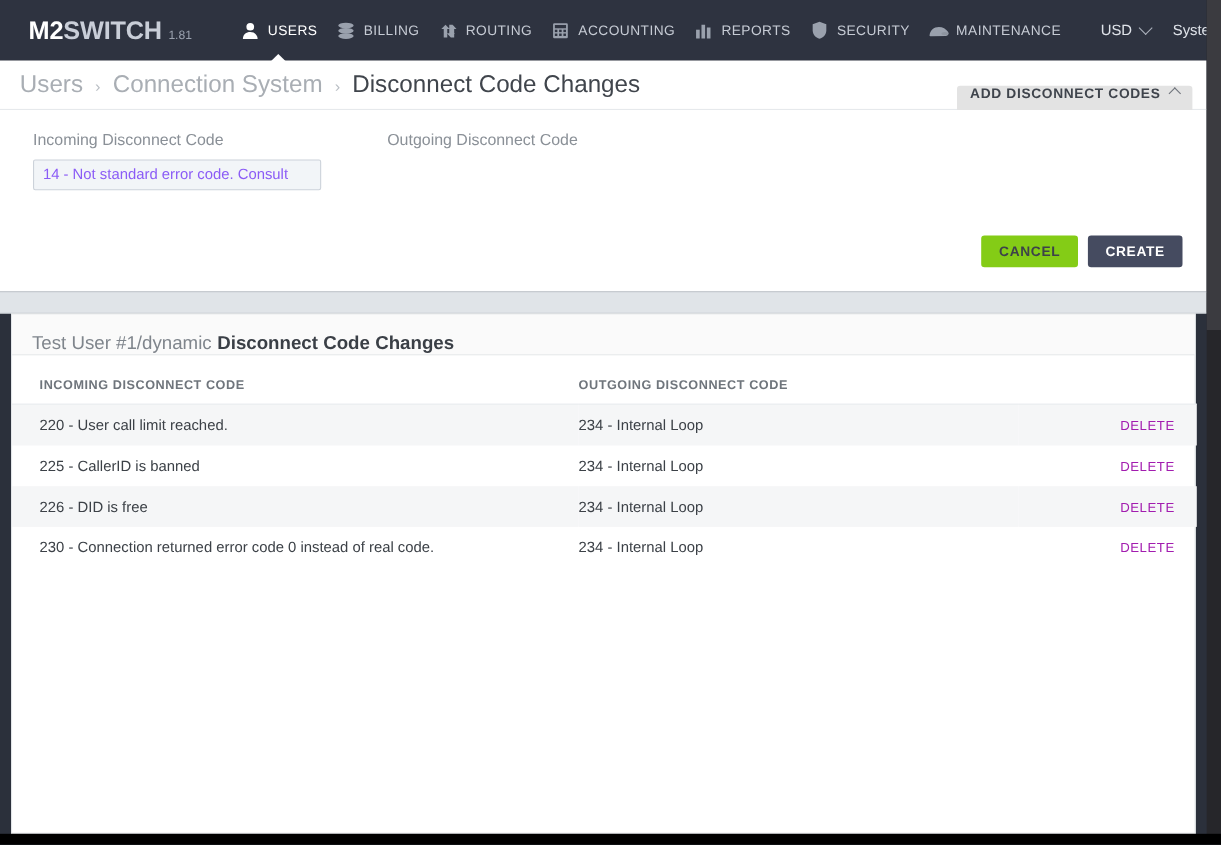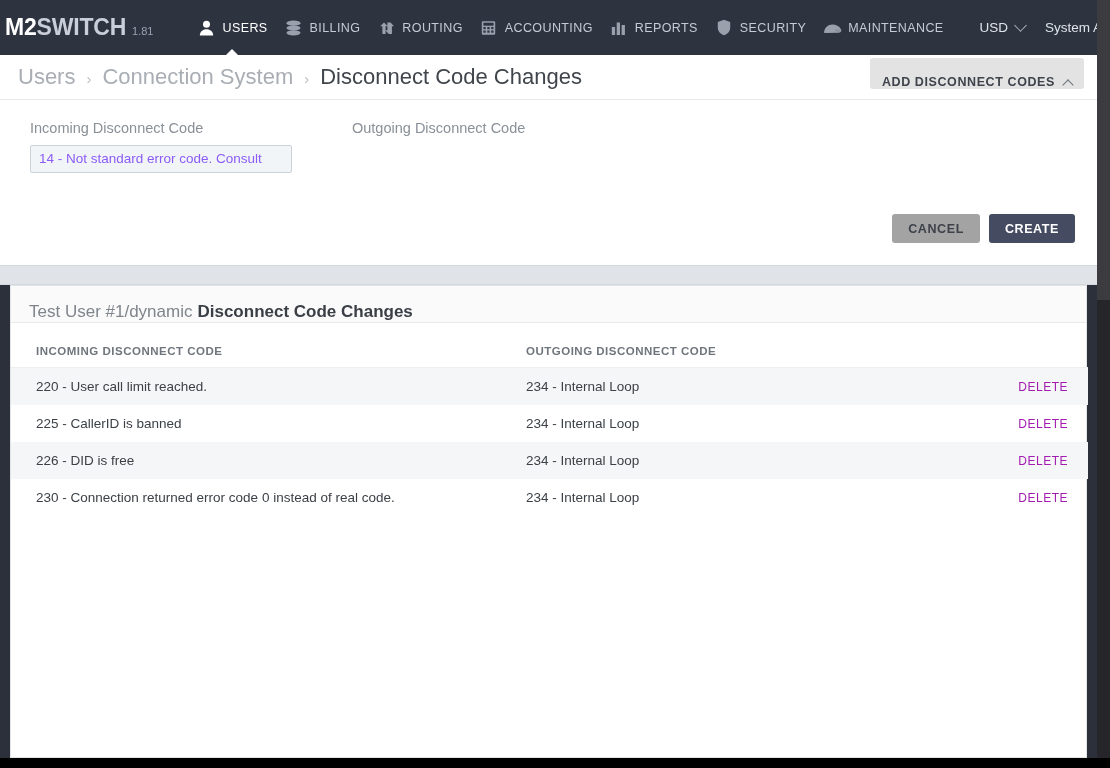--- a/index.html
+++ b/index.html
@@ -25,21 +25,21 @@
     position: absolute;
     top: 0; left: 0;
     width: 1097px;
     height: 55px;
     background: #2e3340;
     display: flex;
     align-items: center;
     overflow: visible;
   }
   .brand {
-    margin-left: 5px;
+    margin-left: 26px;
     display: flex;
     align-items: baseline;
     white-space: nowrap;
   }
   .brand-m2 {
     color: #ffffff;
     font-size: 23px;
     font-weight: bold;
     letter-spacing: -0.2px;
   }
@@ -147,33 +147,33 @@
     cursor: default;
   }
   .crumb-sep {
     color: #b9bec4;
     font-size: 15px;
     margin: 0 11px;
   }
   .addbtn {
     position: absolute;
     right: 13px;
-    top: 3px;
+    top: 23px;
     height: 31px;
     padding: 0 12px;
     background: #e3e3e3;
     border: none;
     border-radius: 3px;
     color: #3f444c;
     font-size: 12.5px;
     font-weight: bold;
     letter-spacing: 0.6px;
     font-family: "Liberation Sans", sans-serif;
     display: flex;
-    align-items: flex-end;
+    align-items: flex-start;
     cursor: pointer;
   }
   .caret-up {
     display: inline-block;
     width: 8px; height: 8px;
     border-left: 1.5px solid #6d727a;
     border-top: 1.5px solid #6d727a;
     transform: rotate(45deg);
     margin-left: 9px;
     margin-top: 3px;
@@ -231,21 +231,21 @@
     min-width: 84px;
     border: none;
     border-radius: 3px;
     font-size: 12.5px;
     font-weight: bold;
     letter-spacing: 0.6px;
     font-family: "Liberation Sans", sans-serif;
     cursor: pointer;
     padding: 0 16px;
   }
-  .btn-cancel { background: #a3a3a3; color: #3d424a; margin-right: 9px; }
+  .btn-cancel { background: #84cc16; color: #3d424a; margin-right: 9px; }
   .btn-create { background: #454b60; color: #ffffff; }
 
   
   .band {
     position: absolute;
     top: 265px; left: 0;
     width: 1097px;
     height: 20px;
     background: #e0e4e8;
     border-top: 1px solid #d3d8dd;

